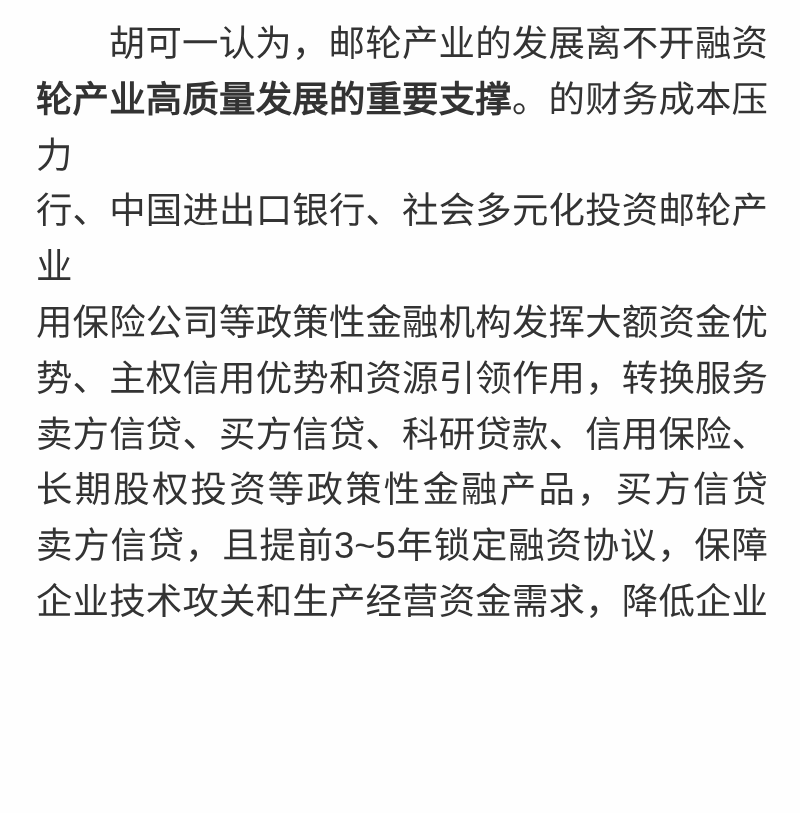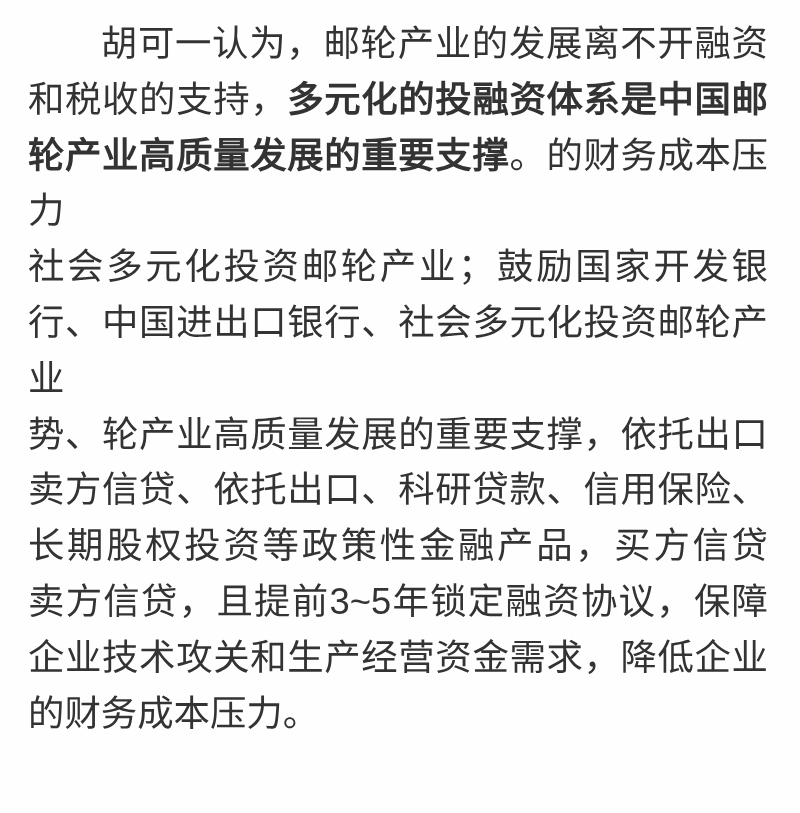--- a/index.html
+++ b/index.html
@@ -6,21 +6,21 @@
     margin: 0;
     padding: 0;
     width: 800px;
     height: 813px;
     background: #fefefe;
     overflow: hidden;
   }
   .article {
     box-sizing: border-box;
     width: 800px;
-    padding: 16px 32px 0 28px;
+    padding: 16px 32px 0 36px;
     font-family: "Liberation Sans", "DejaVu Sans", sans-serif;
     font-size: 36.4px;
     line-height: 55.8px;
     color: #333333;
     font-weight: 400;
   }
   .line {
     text-align: justify;
     text-align-last: justify;
     text-justify: inter-ideograph;
@@ -35,24 +35,22 @@
     font-weight: 700;
     color: #333333;
   }
 </style>
 </head>
 <body>
 
 <main class="article">
   <div id="paragraph">
       <div class="line indent"><span>胡可一认为，邮轮产业的发展离不开融资</span></div>
-      <div class="line"><span>和税收的支持，</span><span class="bold">多元化的投融资体系是中国邮</span></div>
       <div class="line"><span class="bold">轮产业高质量发展的重要支撑</span><span>。的财务成本压力</span></div>
-      <div class="line"><span>社会多元化投资邮轮产业；鼓励国家开发银</span></div>
       <div class="line"><span>行、中国进出口银行、社会多元化投资邮轮产业</span></div>
-      <div class="line"><span>势、轮产业高质量发展的重要支撑，依托出口</span></div>
-      <div class="line"><span>卖方信贷、依托出口、科研贷款、信用保险、</span></div>
+      <div class="line"><span>用保险公司等政策性金融机构发挥大额资金优</span></div>
+      <div class="line"><span>势、主权信用优势和资源引领作用，转换服务</span></div>
+      <div class="line"><span>卖方信贷、买方信贷、科研贷款、信用保险、</span></div>
       <div class="line"><span>长期股权投资等政策性金融产品，买方信贷</span></div>
       <div class="line"><span>卖方信贷，且提前3~5年锁定融资协议，保障</span></div>
       <div class="line"><span>企业技术攻关和生产经营资金需求，降低企业</span></div>
-      <div class="line last"><span>的财务成本压力。</span></div>
     </div>
 </main>
 
 </body></html>

